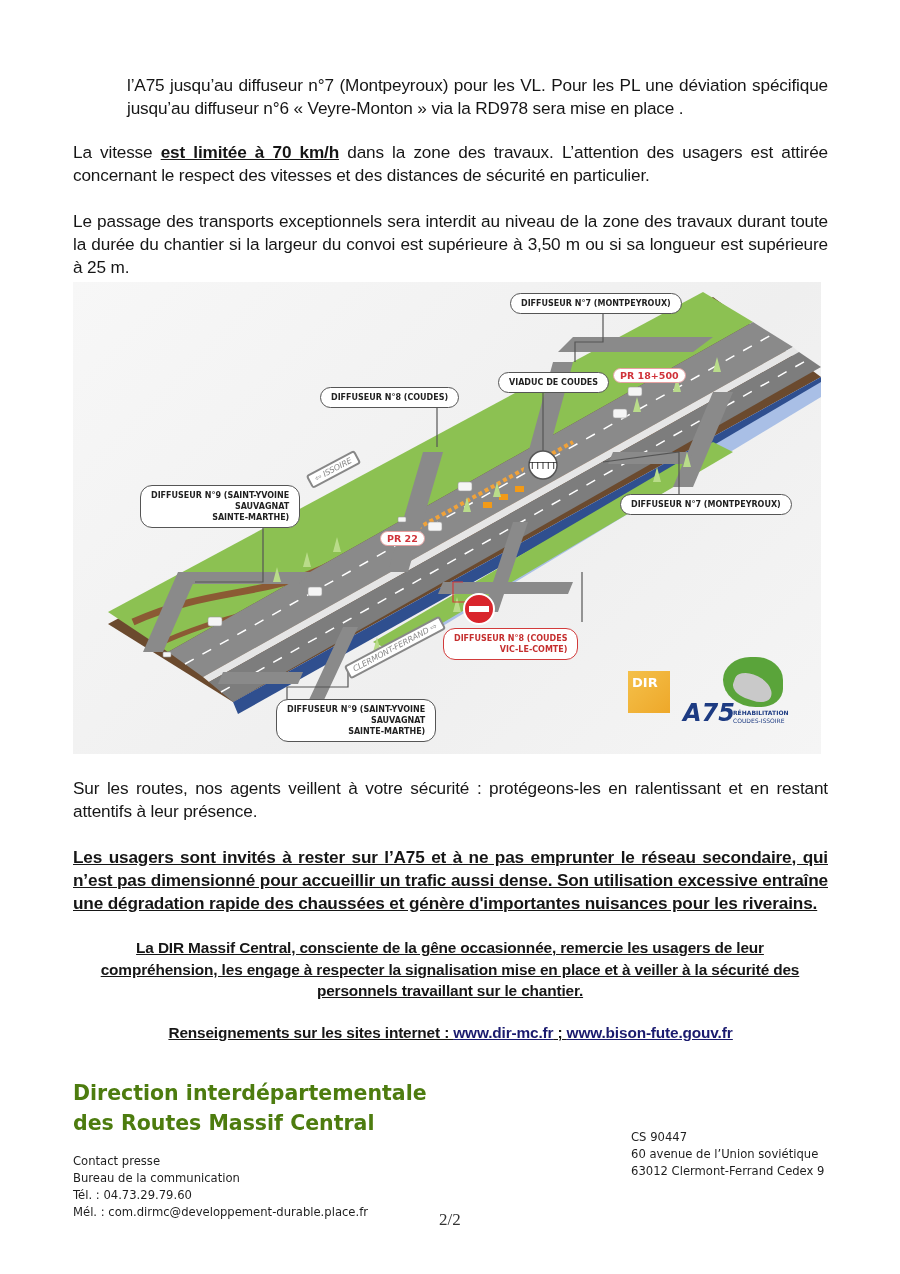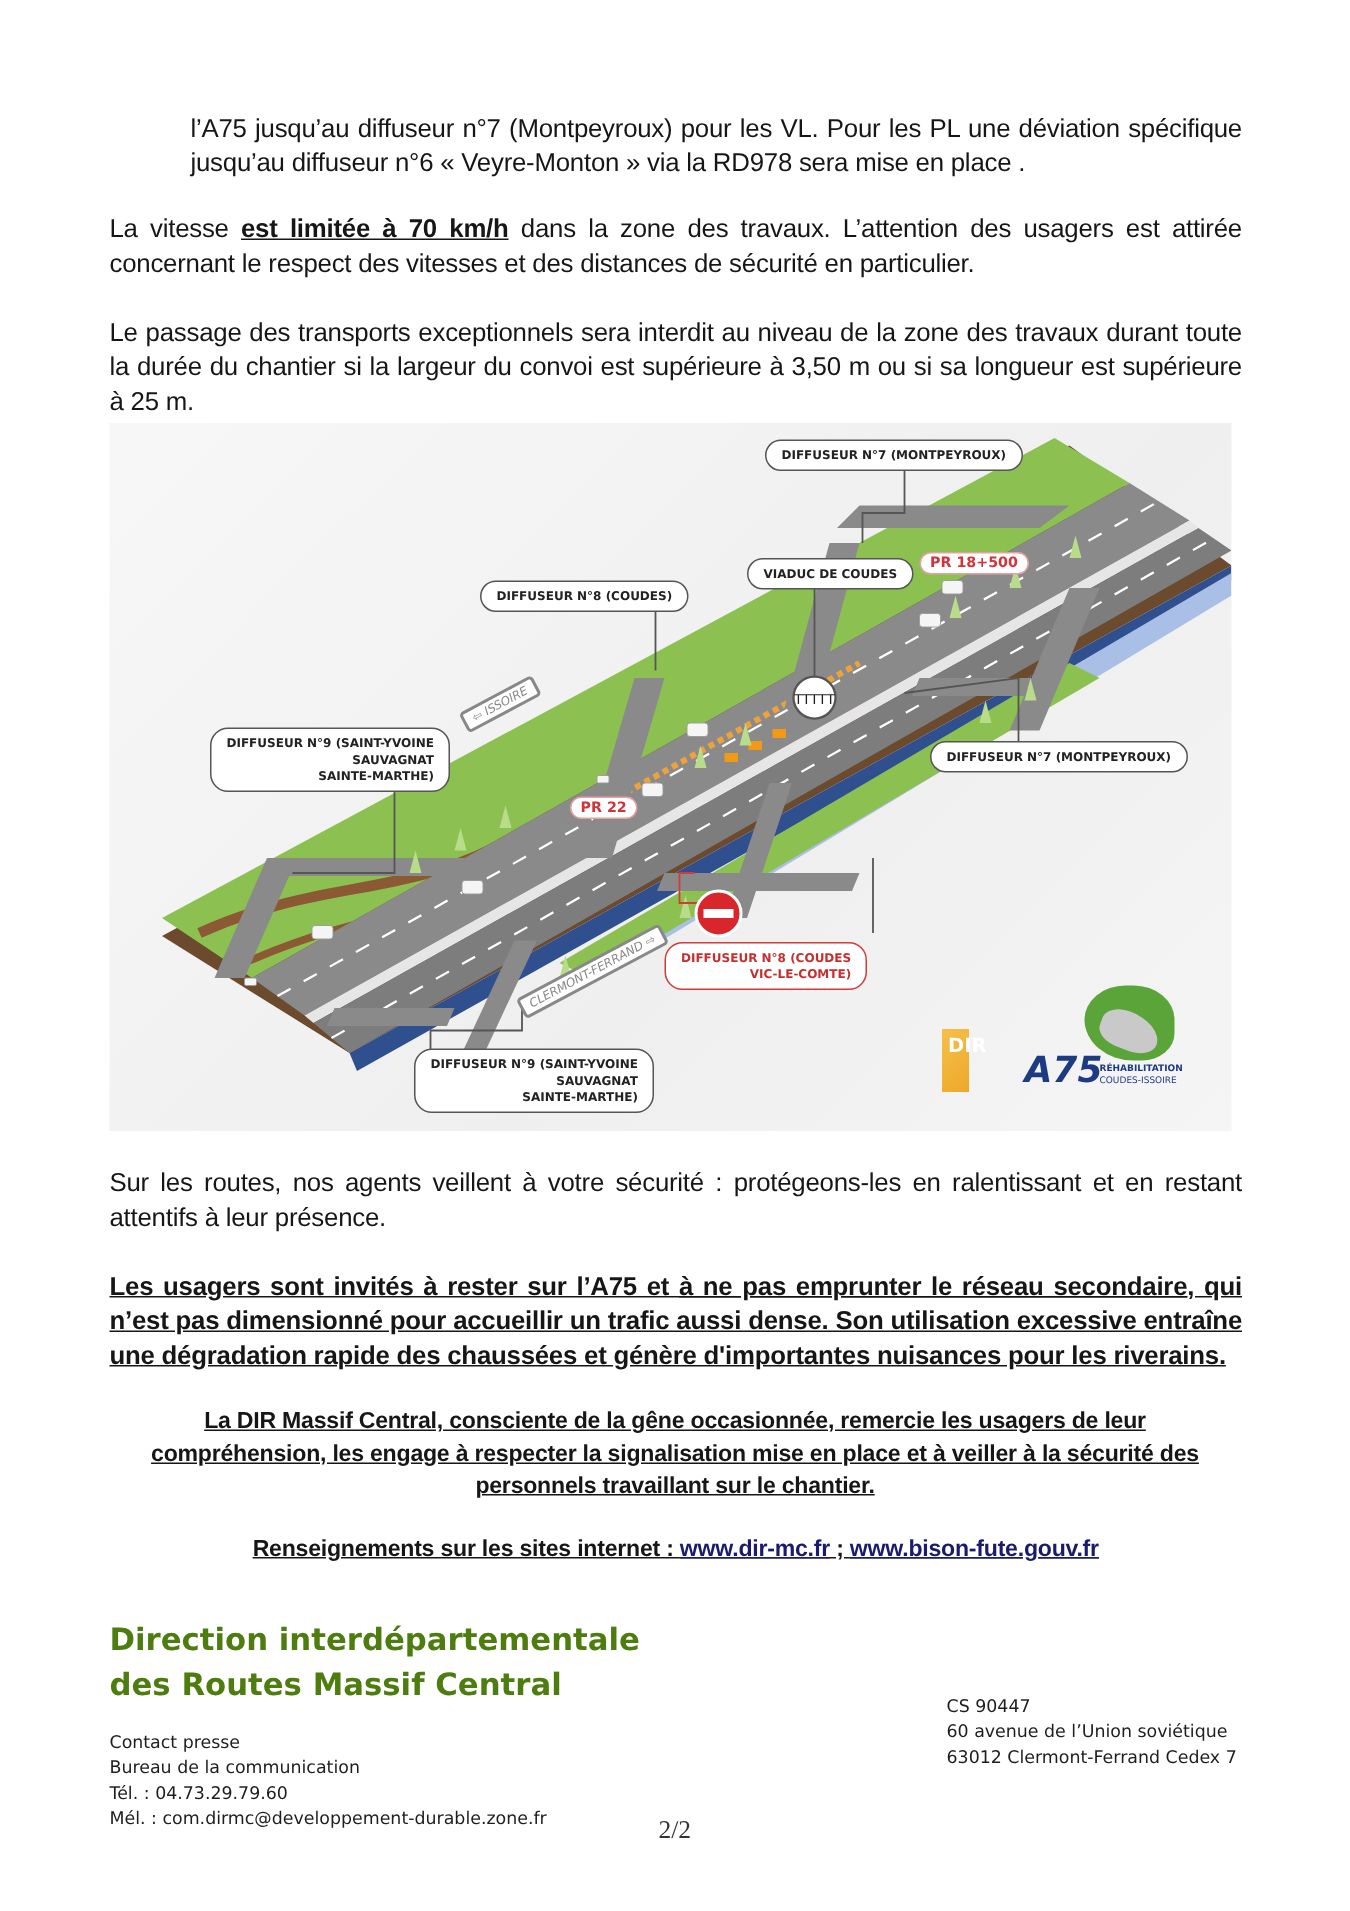--- a/index.html
+++ b/index.html
@@ -147,21 +147,21 @@
     <div>DIFFUSEUR N°8          (COUDES</div>
     <div>VIC-LE-COMTE)</div>
   </div>
 
   <div class="callout" style="left:203px;top:417px;text-align:right;">
     <div>DIFFUSEUR N°9    (SAINT-YVOINE</div>
     <div>SAUVAGNAT</div>
     <div>SAINTE-MARTHE)</div>
   </div>
 
-  <div style="position:absolute;left:555px;top:404px;width:18px;height:42px;background:linear-gradient(135deg,#f4c04a,#eea82a);">
+  <div style="position:absolute;left:555px;top:389px;width:42px;height:42px;background:linear-gradient(135deg,#f4c04a,#eea82a);">
     <span style="position:absolute;left:4px;top:4px;color:#fff;font-family:'DejaVu Sans',sans-serif;font-weight:bold;font-size:13px;">DIR</span>
   </div>
   <div style="position:absolute;left:610px;top:375px;width:110px;height:80px;">
     <div style="position:absolute;left:40px;top:0;width:60px;height:50px;background:#5aa43a;border-radius:50% 50% 40% 60%;"></div>
     <div style="position:absolute;left:50px;top:18px;width:40px;height:25px;background:#c9c9c9;border-radius:40% 60% 40% 40%;transform:rotate(20deg);"></div>
     <span style="position:absolute;left:0;top:42px;font-family:'DejaVu Sans',sans-serif;font-weight:bold;font-style:italic;font-size:24px;color:#1d3b82;">A75</span>
     <span style="position:absolute;left:50px;top:52px;font-family:'DejaVu Sans',sans-serif;font-weight:bold;font-size:6px;color:#1d3b82;">RÉHABILITATION</span>
     <span style="position:absolute;left:50px;top:60px;font-family:'DejaVu Sans',sans-serif;font-size:6px;color:#1d3b82;">COUDES-ISSOIRE</span>
   </div>
 </div>
@@ -180,22 +180,22 @@
 
 <div class="footer-title">
   <div>Direction interdépartementale</div>
   <div>des Routes Massif Central</div>
 </div>
 
 <div class="small" style="left:73px;top:1153px;">
   <div>Contact presse</div>
   <div>Bureau de la communication</div>
   <div>Tél. : 04.73.29.79.60</div>
-  <div>Mél. : com.dirmc@developpement-durable.zone.fr</div>
+  <div>Mél. : com.dirmc@developpement-durable.place.fr</div>
 </div>
 
 <div class="small" style="left:631px;top:1129px;">
   <div>CS 90447</div>
   <div>60 avenue de l’Union soviétique</div>
-  <div>63012 Clermont-Ferrand Cedex 7</div>
+  <div>63012 Clermont-Ferrand Cedex 9</div>
 </div>
 
 <div class="pagenum">2/2</div>
 
 </body></html>

